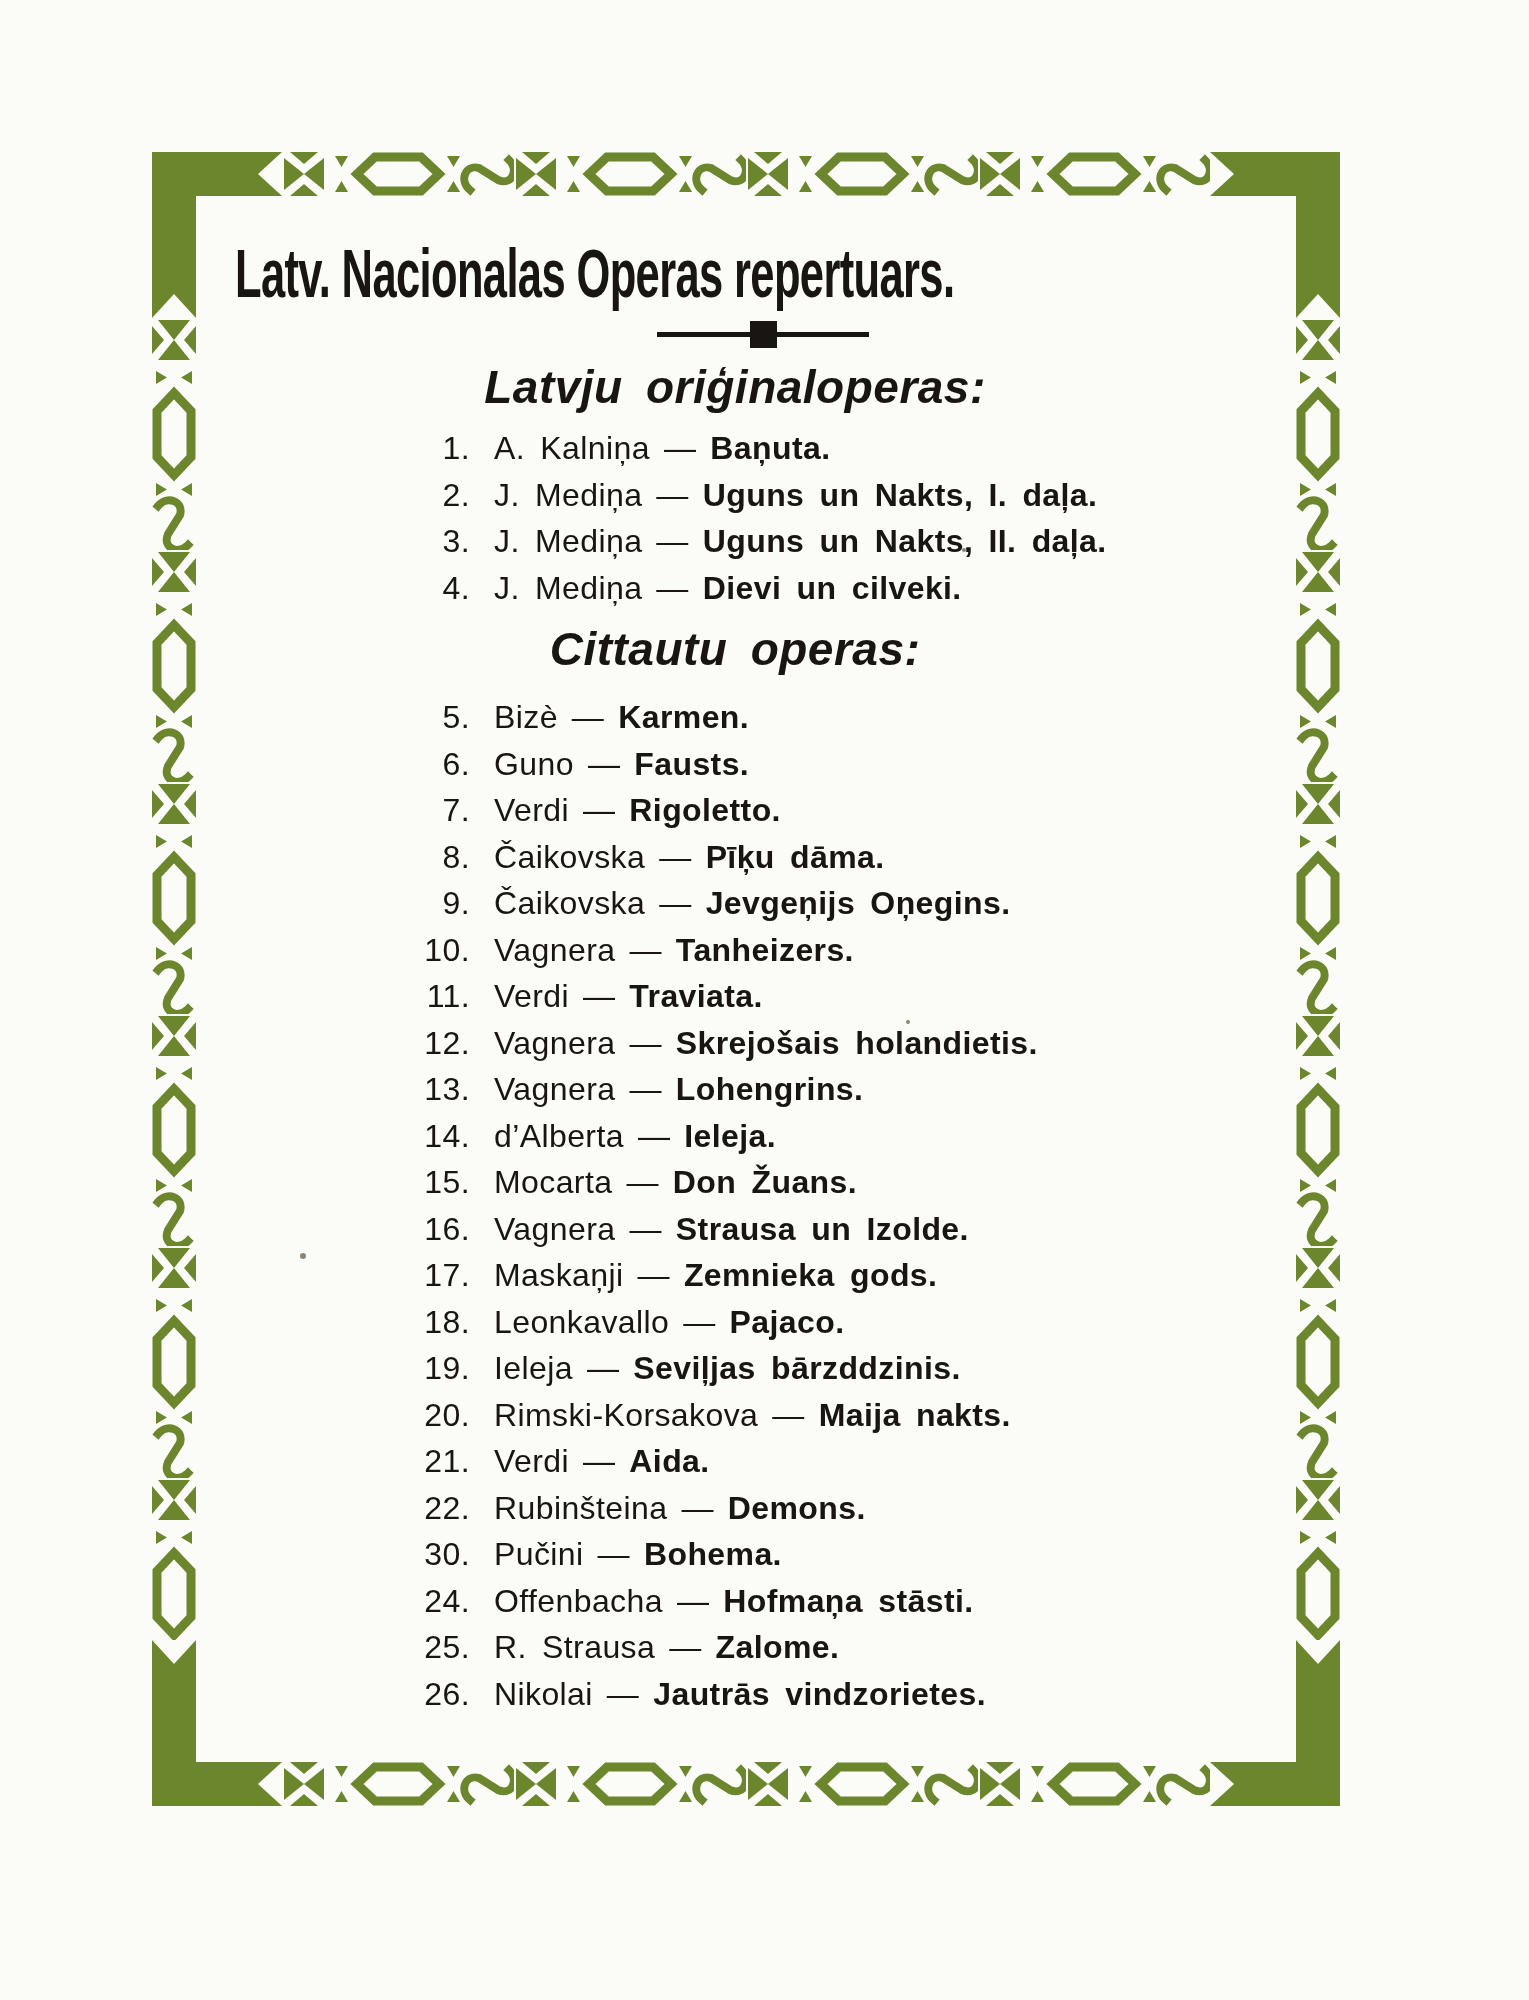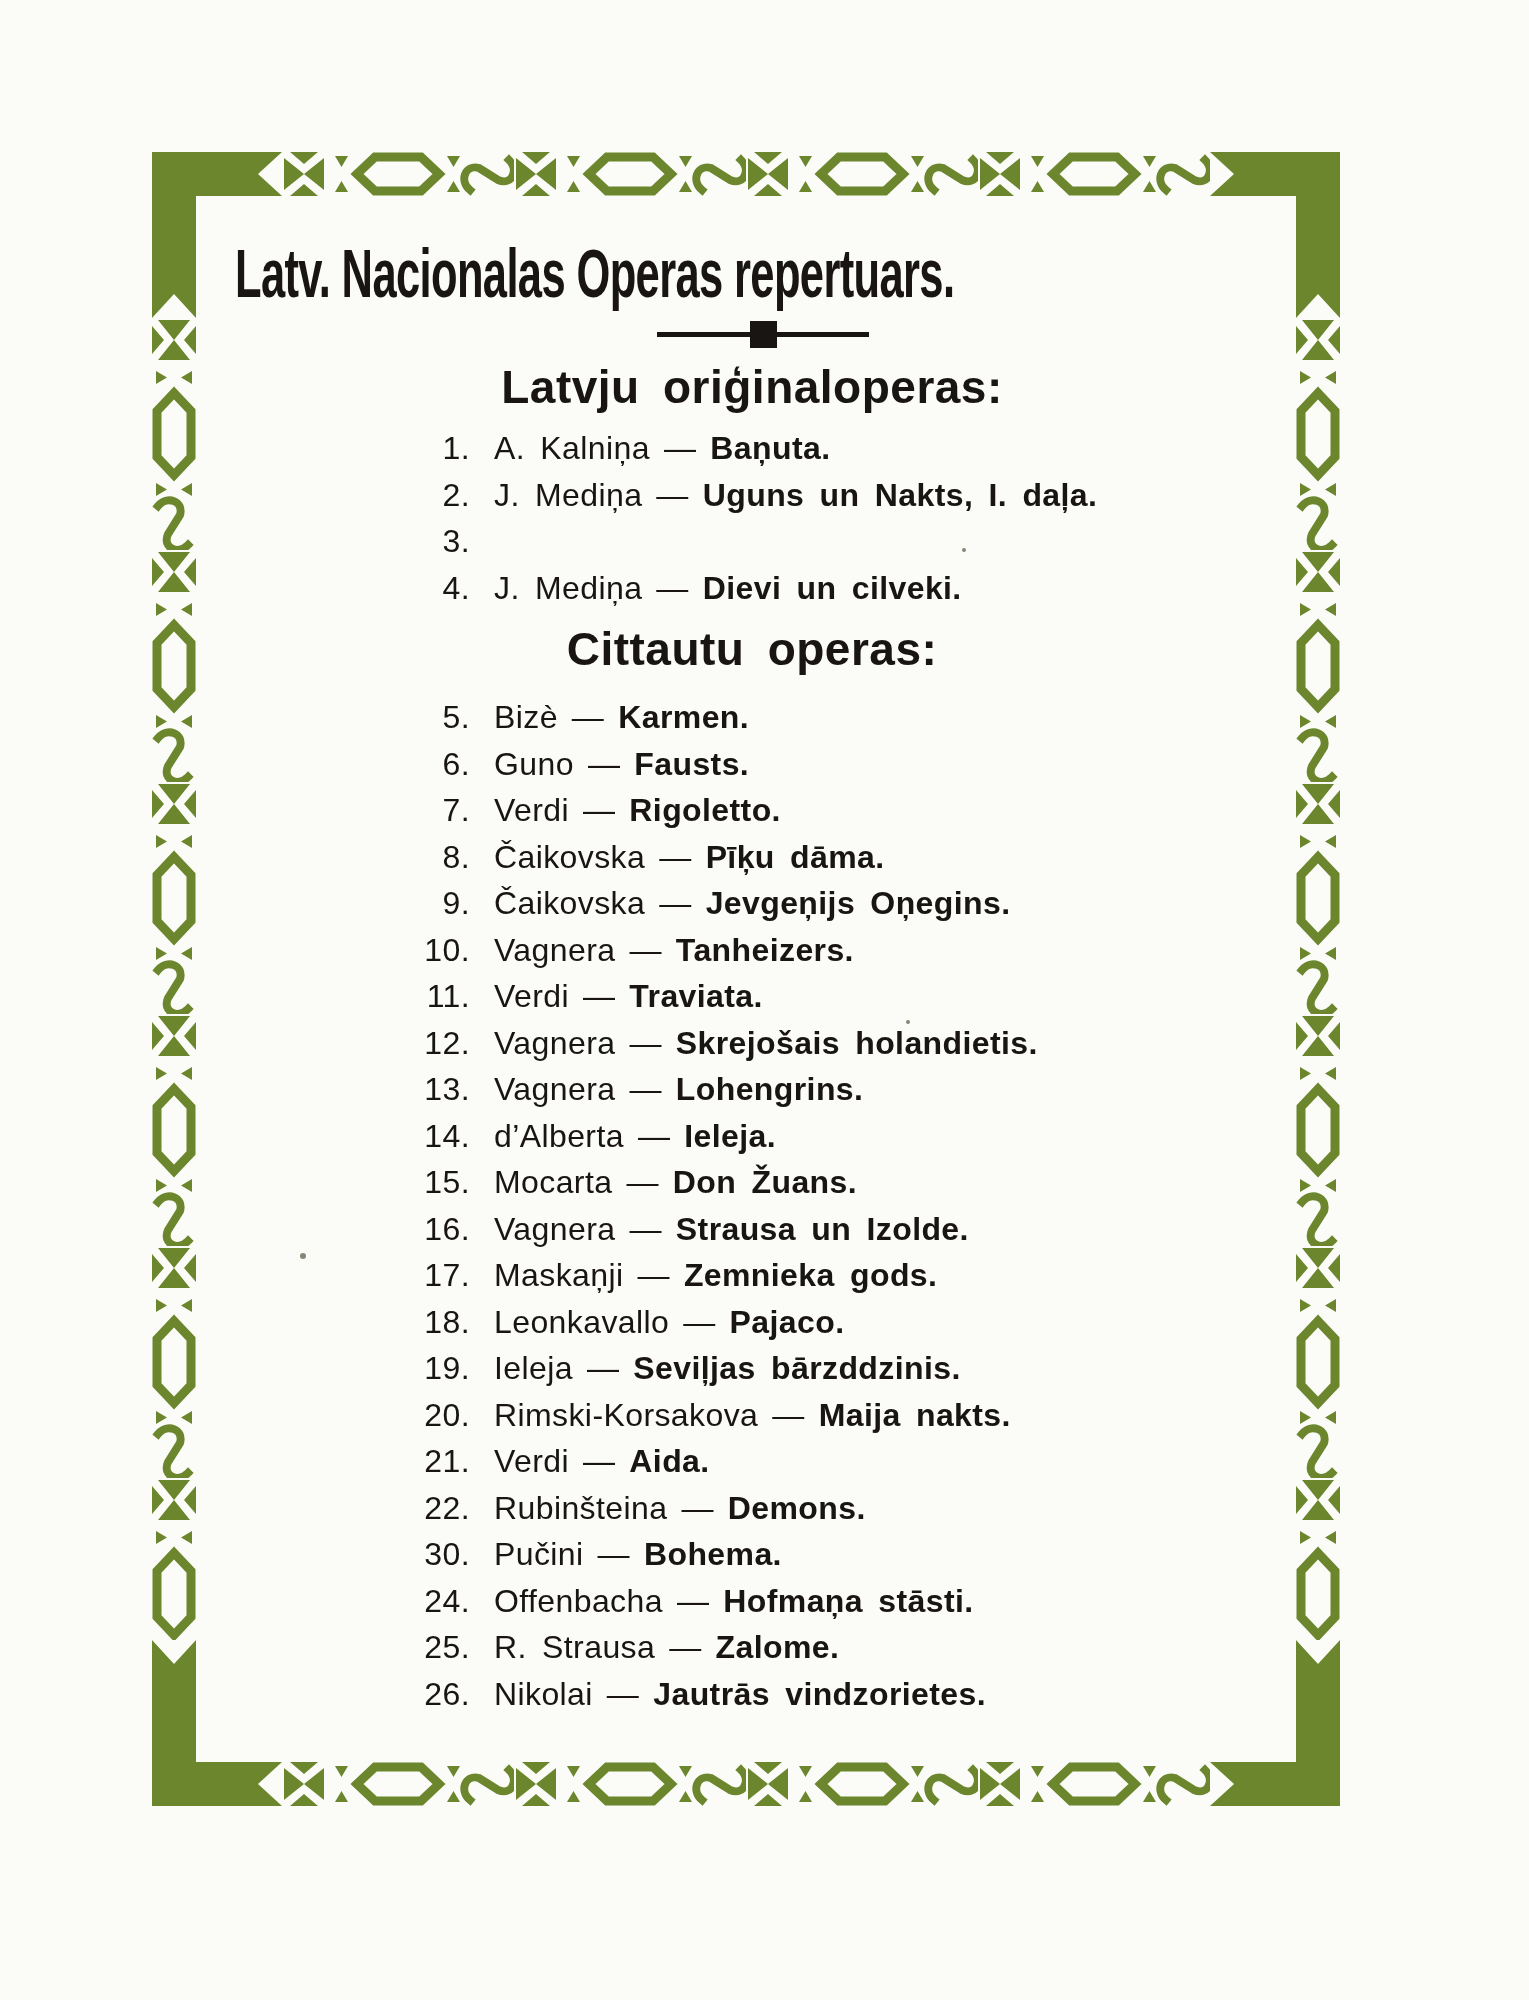--- a/index.html
+++ b/index.html
@@ -28,25 +28,26 @@
   }
   .divider{
     position:absolute;left:657px;top:332px;width:212px;height:5px;
     background:var(--ink);
   }
   .divider .sq{
     position:absolute;left:93px;top:-11px;width:27px;height:27px;
     background:var(--ink);
   }
   .sec-head{
-    position:absolute;left:202px;width:1100px;
+    position:absolute;left:185px;width:1100px;
     text-align:center;
     font-size:46px;font-weight:700;
     letter-spacing:.5px;word-spacing:10px;
     white-space:nowrap;
+    font-style:italic;
   }
   .sec-head.first{top:360px;}
   .sec-head.second{top:622px;}
   .rep-list{position:absolute;left:392px;width:860px;}
   .rep-list.first{top:425px;}
   .rep-list.second{top:694px;}
   .row{
     display:flex;align-items:baseline;
     height:46.5px;line-height:46.5px;
     font-size:32px;letter-spacing:.4px;word-spacing:6px;
@@ -122,20 +123,21 @@
       <div class="row">
         <span class="num">1.</span>
         <span class="entry"><span class="composer">A. Kalniņa</span><span class="dash">—</span><span class="opname">Baņuta.</span></span>
       </div>
       <div class="row">
         <span class="num">2.</span>
         <span class="entry"><span class="composer">J. Mediņa</span><span class="dash">—</span><span class="opname">Uguns un Nakts, I. daļa.</span></span>
       </div>
       <div class="row">
         <span class="num">3.</span>
+        <span class="entry"><span class="composer">J. Mediņa</span><span class="dash">—</span><span class="opname">Uguns un Nakts, II. daļa.</span></span>
       </div>
       <div class="row">
         <span class="num">4.</span>
         <span class="entry"><span class="composer">J. Mediņa</span><span class="dash">—</span><span class="opname">Dievi un cilveki.</span></span>
       </div>
     </div>
 
   <h2 class="sec-head second">Cittautu operas:</h2>
   <div class="rep-list second">
       <div class="row">

